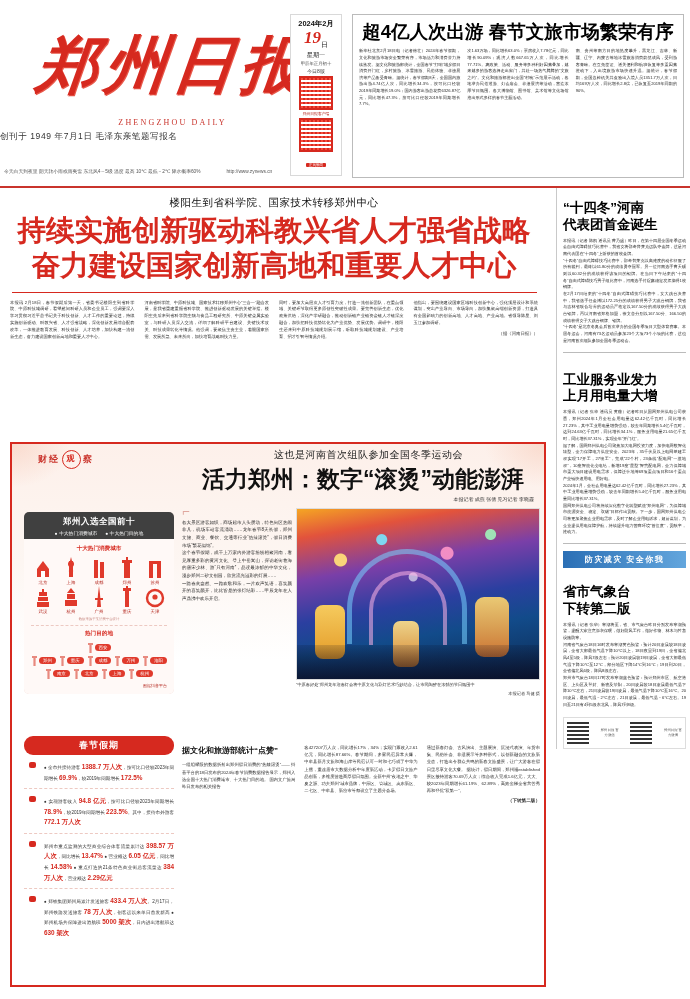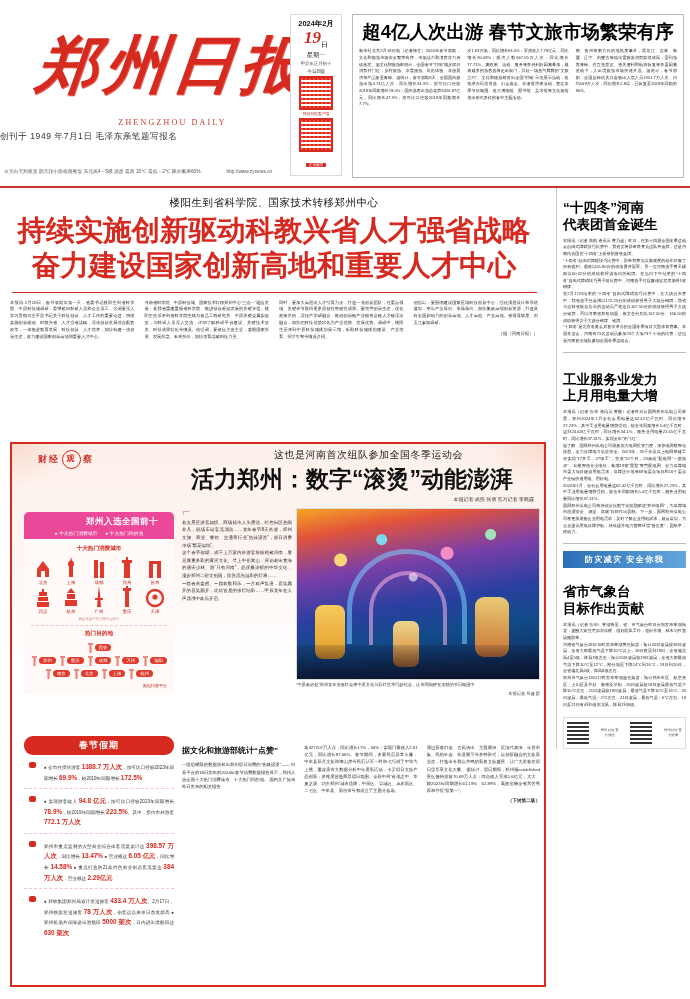--- a/index.html
+++ b/index.html
@@ -59,25 +59,25 @@
   .qrrow{display:flex;justify-content:space-between;margin-top:8px;border:1px solid #ddd;padding:4px 3px;box-sizing:border-box;}
   .qr-s{width:22px;height:22px;background:repeating-linear-gradient(0deg,#333 0 2px,#fff 2px 4px),repeating-linear-gradient(90deg,#333 0 2px,transparent 2px 4px);}
   .qr-lbl{font-size:3.4px;color:#555;align-self:center;width:18px;text-align:center;line-height:1.3;}
 
   
   .feature{position:absolute;left:10px;top:442px;width:536px;height:545px;border:2px solid #d6291f;box-sizing:border-box;background:
      linear-gradient(180deg,#fdf0ea 0%,#fdf6f2 22%,#ffffff 40%);overflow:hidden;}
   .f-badge{position:absolute;left:26px;top:6px;font-size:9px;font-weight:bold;color:#c9342c;letter-spacing:2px;display:flex;align-items:center;gap:2px;}
   .f-badge .seal{display:inline-block;width:17px;height:17px;border:1.4px solid #d6291f;border-radius:50%;color:#d6291f;font-size:8px;line-height:15px;text-align:center;font-weight:bold;}
   .f-sub{position:absolute;left:184px;top:4px;width:345px;text-align:center;font-size:10px;color:#222;letter-spacing:.5px;}
-  .f-title{position:absolute;left:164px;top:20px;width:352px;text-align:center;font-size:23px;font-weight:bold;color:#111;letter-spacing:0;}
+  .f-title{position:absolute;left:175px;top:20px;width:352px;text-align:center;font-size:23px;font-weight:bold;color:#111;letter-spacing:0;}
   .f-by{position:absolute;left:176px;top:52px;width:352px;text-align:right;font-size:5px;color:#333;padding-right:6px;box-sizing:border-box;}
 
   .info-card{position:absolute;left:12px;top:68px;width:150px;background:#fff;border-radius:5px;box-shadow:0 0 0 1px #f2d6ce inset;}
-  .ic-hdr{background:#ec4899;color:#fff;border-radius:5px 5px 0 0;text-align:right;padding:4px 16px 3px;}
+  .ic-hdr{background:#404040;color:#fff;border-radius:5px 5px 0 0;text-align:center;padding:4px 8px 3px;}
   .ic-hdr .t{font-size:8.5px;font-weight:bold;letter-spacing:.5px;}
   .ic-hdr .s{font-size:4.8px;margin-top:2px;display:flex;justify-content:center;gap:8px;}
   .ic-body{padding:4px 5px 6px;background:#fff9f7;border-radius:0 0 5px 5px;}
   .ic-sec-t{text-align:center;font-size:5.6px;font-weight:bold;color:#d6291f;margin:2px 0 4px;}
   .city-grid{display:flex;flex-wrap:wrap;justify-content:center;gap:1px 2px;}
   .city{width:26px;text-align:center;}
   .city .ico{height:22px;display:flex;align-items:flex-end;justify-content:center;}
   .city .nm{font-size:4.4px;color:#b3261d;margin-top:1px;}
   .city-note{text-align:center;font-size:3.4px;color:#c98d86;margin-top:3px;}
   .ic-hr{border-top:1px dashed #edc9c2;margin:4px 2px;}
@@ -206,21 +206,21 @@
       <div class="rail-p">2024年1月，全社会用电量达62.42亿千瓦时，同比增长27.23%，其中工业用电量增势强劲，较去年同期增长5.4亿千瓦时，服务业用电量同比增长37.31%。</div>
       <div class="rail-p">国网郑州供电公司将持续深化数字化转型赋能“郑州电网”，为保障城市能源安全、稳定、双碳“目标作出贡献。下一步，国网郑州供电公司将更加聚焦企业用电需求，及时了解企业用电诉求，超前谋划，为企业提供用电保障护航，持续提升电力营商环境“首位度”，贡献率，推动力。</div>
     </div>
 
     <div class="rail-div"></div>
 
     <div>
       <div class="wx-banner">防灾减灾 安全你我</div>
       <div class="rail-h">
         <div>省市气象台</div>
-        <div>目标作出贡献</div>
+        <div>下转第二版</div>
       </div>
       <div class="rail-p">本报讯（记者 张华）寒潮将至，省、市气象台昨日分别发布寒潮预警，提醒大家注意添衣保暖，做好防风工作，做好作物、林木与牲畜设施防寒。</div>
       <div class="rail-p">河南省气象台18日16时发布寒潮黄色预警：预计20日凌晨较18日凌晨，全省大部最低气温下降10℃以上，18日夜里到19日，全省偏北风4至5级，阵风7级左右；预计20日凌晨较19日凌晨，全省大部最低气温下降10℃至12℃，部分地区下降14℃到16℃；19日到20日，全省偏北风6级，阵风8级左右。</div>
       <div class="rail-p">郑州市气象台18日17时发布寒潮蓝色预警：预计郑州市区、航空港区、上街区及登封、新密及荥阳，20日凌晨较18日凌晨最低气温下降10℃左右，21日凌晨较19日凌晨，最低气温下降10℃至16℃。20日凌晨，最低气温－2℃左右，21日凌晨，最低气温－6℃左右。19日至21日有4到5级东北风，阵风7到8级。</div>
       <div class="qrrow">
         <div class="qr-s"></div>
         <div class="qr-lbl">郑州日报
 官方微信</div>
         <div class="qr-s"></div>
         <div class="qr-lbl">郑州日报

